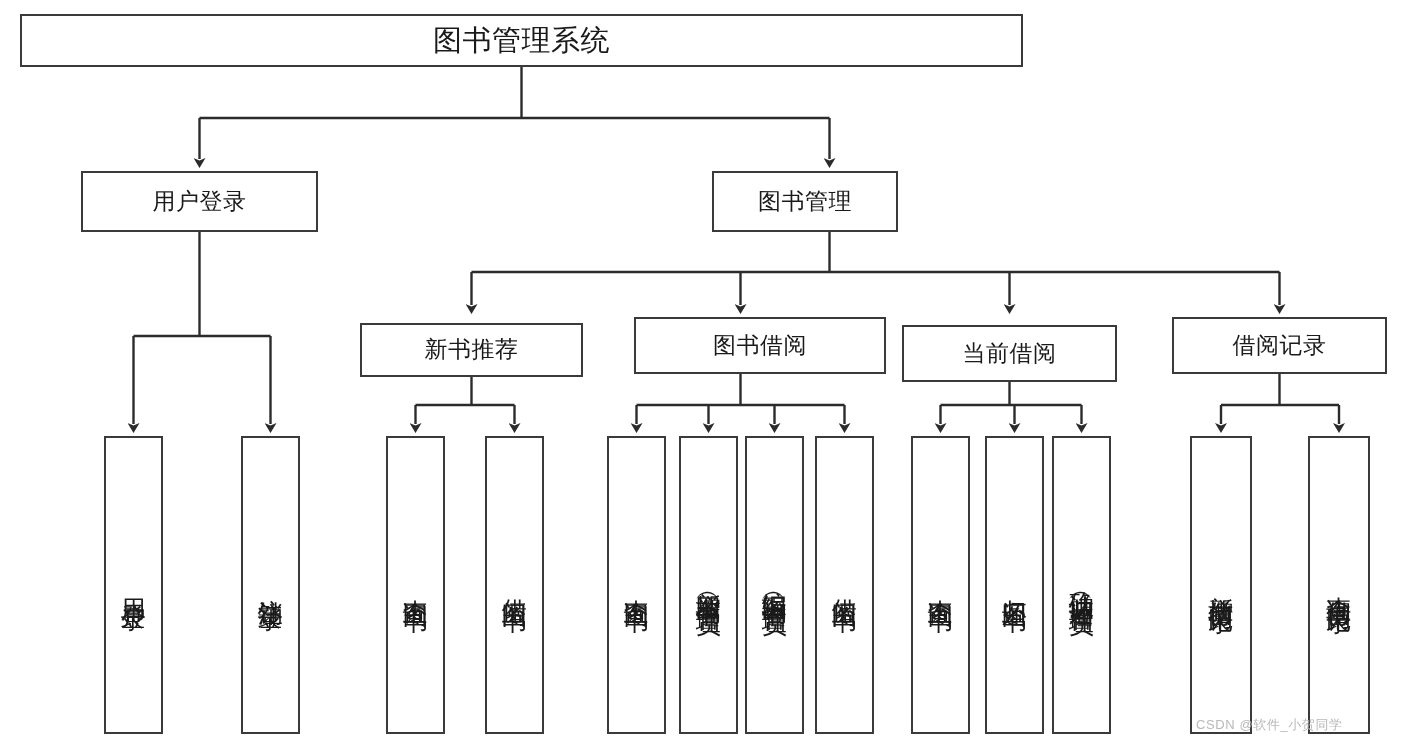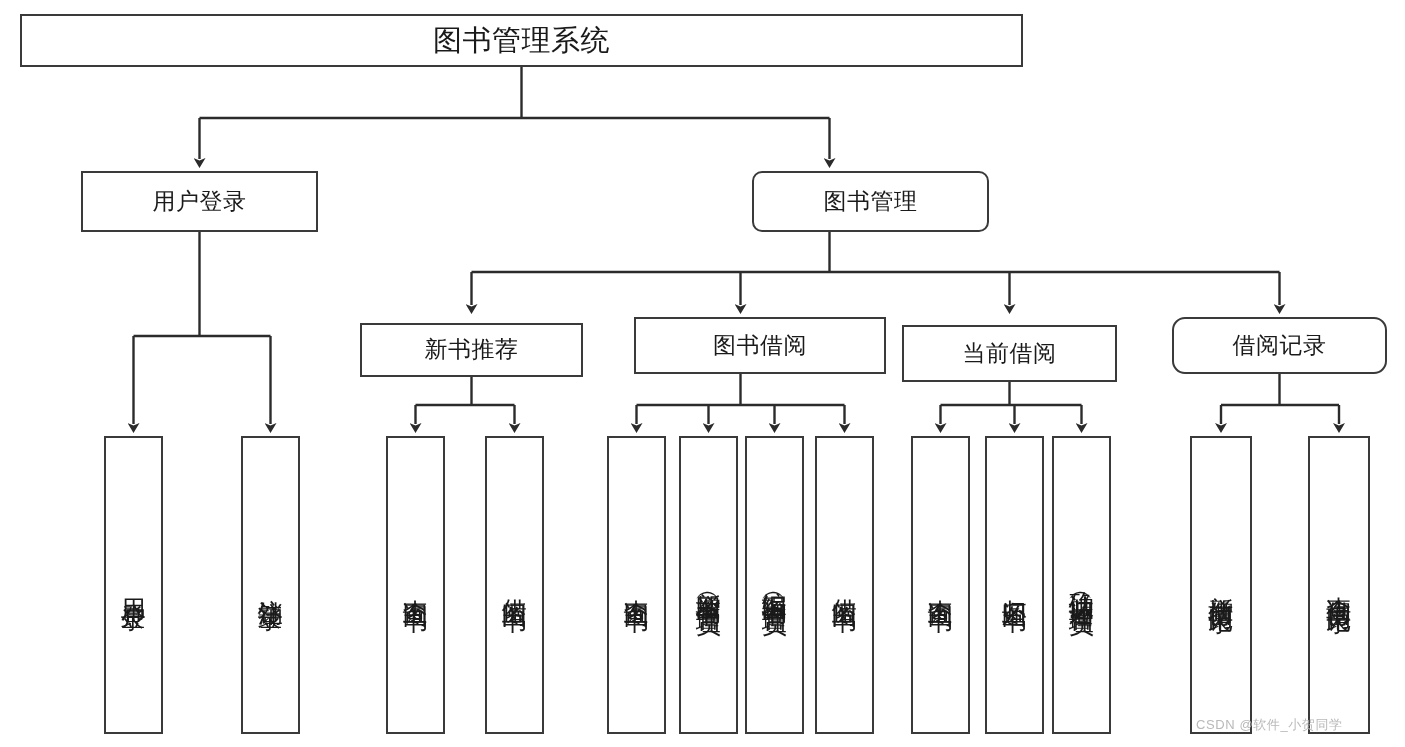--- a/index.html
+++ b/index.html
@@ -118,33 +118,33 @@
       </g>
   </svg>
 
   <div id="nodes-layer">
       <div class="node root horiz" style="left: 20px; top: 14px; width: 1003px; height: 53px;">
         <span class="node-label">图书管理系统</span>
       </div>
       <div class="node lvl2 horiz" style="left: 81px; top: 171px; width: 237px; height: 61px;">
         <span class="node-label">用户登录</span>
       </div>
-      <div class="node lvl2 horiz" style="left: 752px; top: 171px; width: 237px; height: 61px; border-radius: 10px;">
+      <div class="node lvl2 horiz" style="left: 712px; top: 171px; width: 186px; height: 61px;">
         <span class="node-label">图书管理</span>
       </div>
       <div class="node lvl3 horiz" style="left: 360px; top: 323px; width: 223px; height: 54px;">
         <span class="node-label">新书推荐</span>
       </div>
       <div class="node lvl3 horiz" style="left: 634px; top: 317px; width: 252px; height: 57px;">
         <span class="node-label">图书借阅</span>
       </div>
       <div class="node lvl3 horiz" style="left: 902px; top: 317px; width: 215px; height: 57px; margin-top: 8px;">
         <span class="node-label">当前借阅</span>
       </div>
-      <div class="node lvl3 horiz" style="left: 1172px; top: 317px; width: 215px; height: 57px; border-radius: 13px;">
+      <div class="node lvl3 horiz" style="left: 1172px; top: 317px; width: 215px; height: 57px;">
         <span class="node-label">借阅记录</span>
       </div>
       <div class="node leaf vert" style="left: 104px; top: 436px; width: 59px; height: 298px;">
         <span class="node-label">用户登录</span>
       </div>
       <div class="node leaf vert" style="left: 241px; top: 436px; width: 59px; height: 298px;">
         <span class="node-label">注销登录</span>
       </div>
       <div class="node leaf vert" style="left: 386px; top: 436px; width: 59px; height: 298px;">
         <span class="node-label">查询图书</span>

